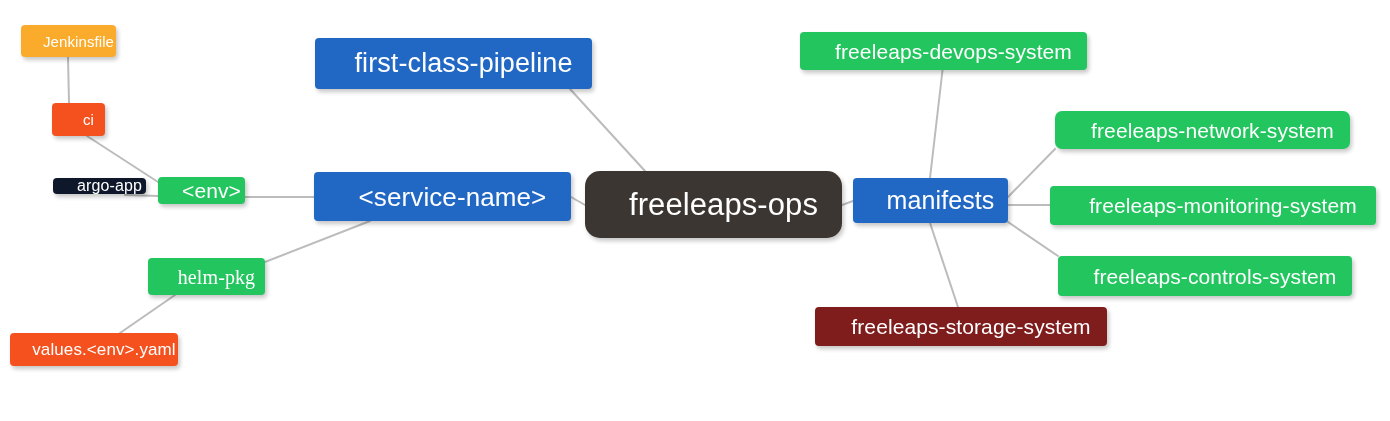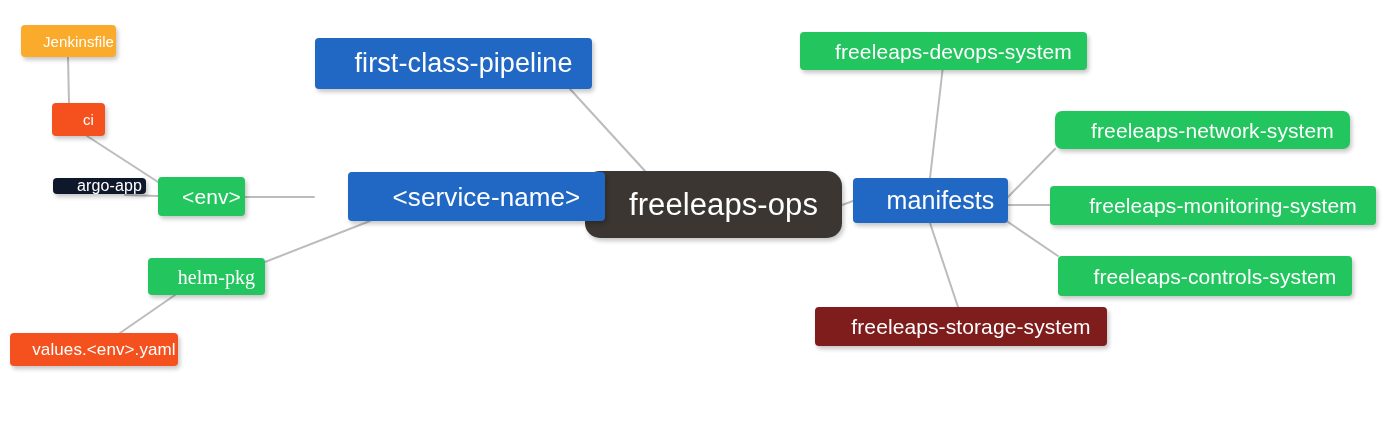--- a/index.html
+++ b/index.html
@@ -65,24 +65,24 @@
       <line x1="69" y1="103" x2="68" y2="57" stroke="#bcbcbc"></line>
       <line x1="175" y1="295" x2="120" y2="333" stroke="#bcbcbc"></line>
       <line x1="930" y1="178" x2="943" y2="66" stroke="#bcbcbc"></line>
       <line x1="1008" y1="197" x2="1055" y2="149" stroke="#bcbcbc"></line>
       <line x1="1008" y1="205" x2="1050" y2="205" stroke="#bcbcbc"></line>
       <line x1="1008" y1="222" x2="1058" y2="256" stroke="#bcbcbc"></line>
       <line x1="930" y1="223" x2="958" y2="307" stroke="#bcbcbc"></line>
     </svg>
   <div id="node-layer">
       <div class="node root" style="left: 585px; top: 171px; width: 257px; height: 67px; background: rgb(59, 54, 49); font-size: 31px;">freeleaps-ops</div>
-      <div class="node" style="left: 314px; top: 172px; width: 257px; height: 49px; background: rgb(33, 103, 196); font-size: 26px; margin-left: 34px;">&lt;service-name&gt;</div>
+      <div class="node" style="left: 314px; top: 172px; width: 257px; height: 49px; background: rgb(33, 103, 196); font-size: 26px;">&lt;service-name&gt;</div>
       <div class="node" style="left: 315px; top: 38px; width: 277px; height: 51px; background: rgb(33, 103, 196); font-size: 27px;">first-class-pipeline</div>
       <div class="node" style="left: 853px; top: 178px; width: 155px; height: 45px; background: rgb(33, 103, 196); font-size: 25px;">manifests</div>
-      <div class="node" style="left: 158px; top: 177px; width: 87px; height: 39px; background: rgb(34, 197, 94); font-size: 21px;">&lt;env&gt;</div>
+      <div class="node" style="left: 158px; top: 177px; width: 87px; height: 27px; background: rgb(34, 197, 94); font-size: 21px;">&lt;env&gt;</div>
       <div class="node" style="left: 148px; top: 258px; width: 117px; height: 37px; background: rgb(34, 197, 94); font-size: 20px; font-family: Liberation Serif, serif;">helm-pkg</div>
       <div class="node" style="left: 21px; top: 25px; width: 95px; height: 32px; background: rgb(251, 171, 44); font-size: 15px;">Jenkinsfile</div>
       <div class="node" style="left: 52px; top: 103px; width: 53px; height: 33px; background: rgb(244, 81, 30); font-size: 15px;">ci</div>
       <div class="node" style="left: 32px; top: 178px; width: 93px; height: 16px; background: #0f172a; font-size: 16px; margin-left: 21px;">argo-app</div>
       <div class="node" style="left: 10px; top: 333px; width: 168px; height: 33px; background: rgb(244, 81, 30); font-size: 17px;">values.&lt;env&gt;.yaml</div>
       <div class="node" style="left: 800px; top: 32px; width: 287px; height: 38px; background: rgb(34, 197, 94); font-size: 21px;">freeleaps-devops-system</div>
       <div class="node" style="left: 1055px; top: 111px; width: 295px; height: 38px; background: rgb(34, 197, 94); font-size: 21px; border-radius: 7px;">freeleaps-network-system</div>
       <div class="node" style="left: 1050px; top: 186px; width: 326px; height: 39px; background: rgb(34, 197, 94); font-size: 21px;">freeleaps-monitoring-system</div>
       <div class="node" style="left: 1058px; top: 256px; width: 294px; height: 40px; background: rgb(34, 197, 94); font-size: 21px;">freeleaps-controls-system</div>
       <div class="node" style="left: 815px; top: 307px; width: 292px; height: 39px; background: #7f1d1d; font-size: 21px;">freeleaps-storage-system</div>

